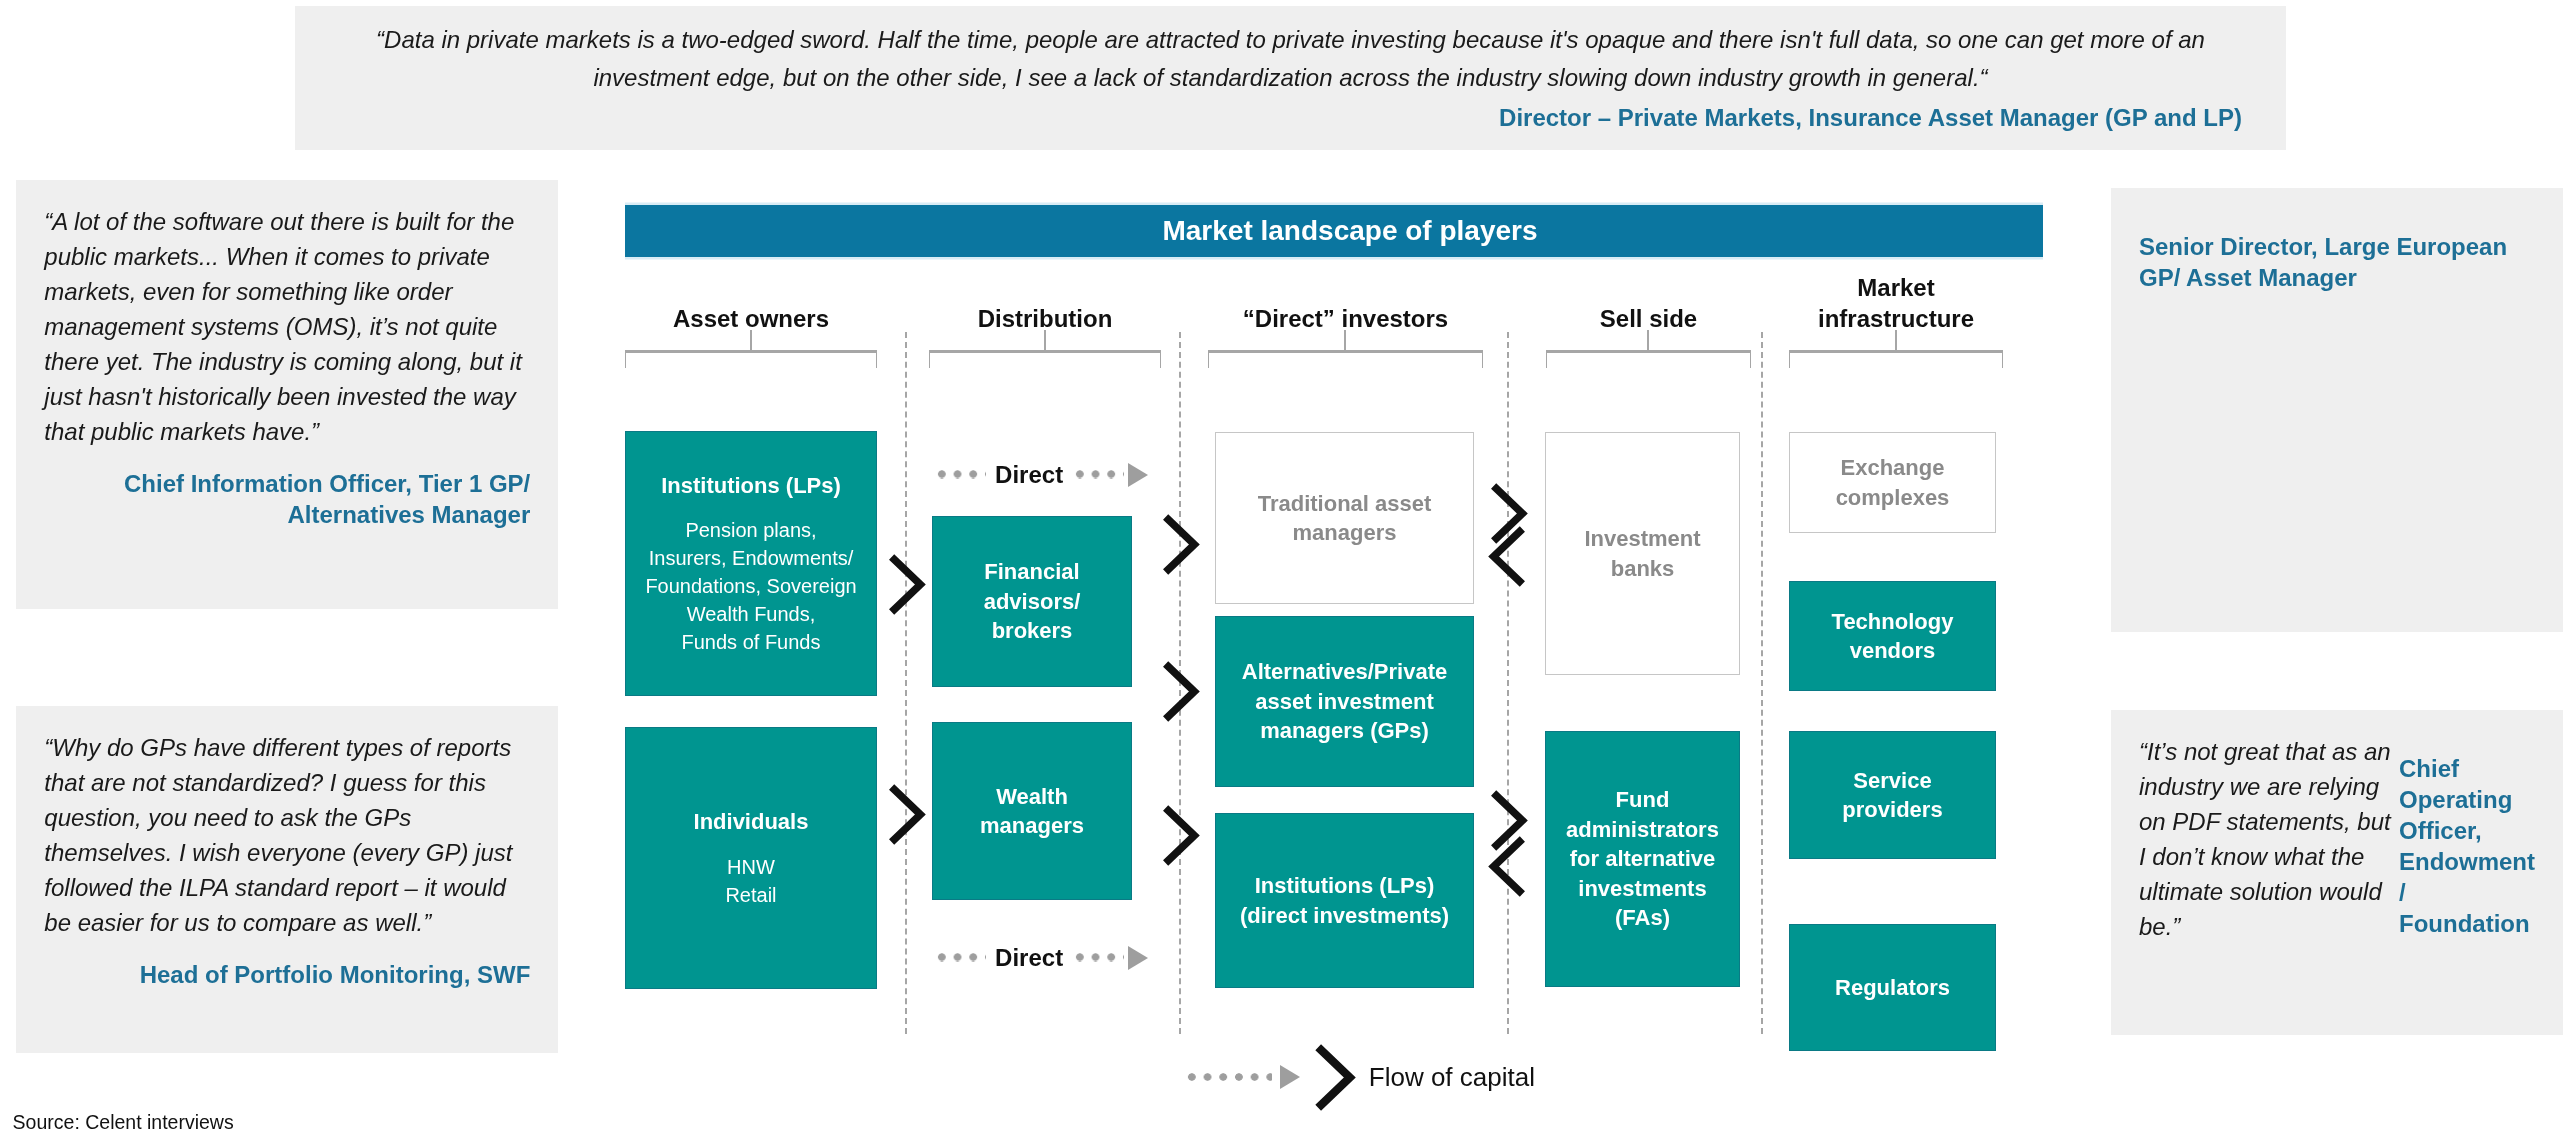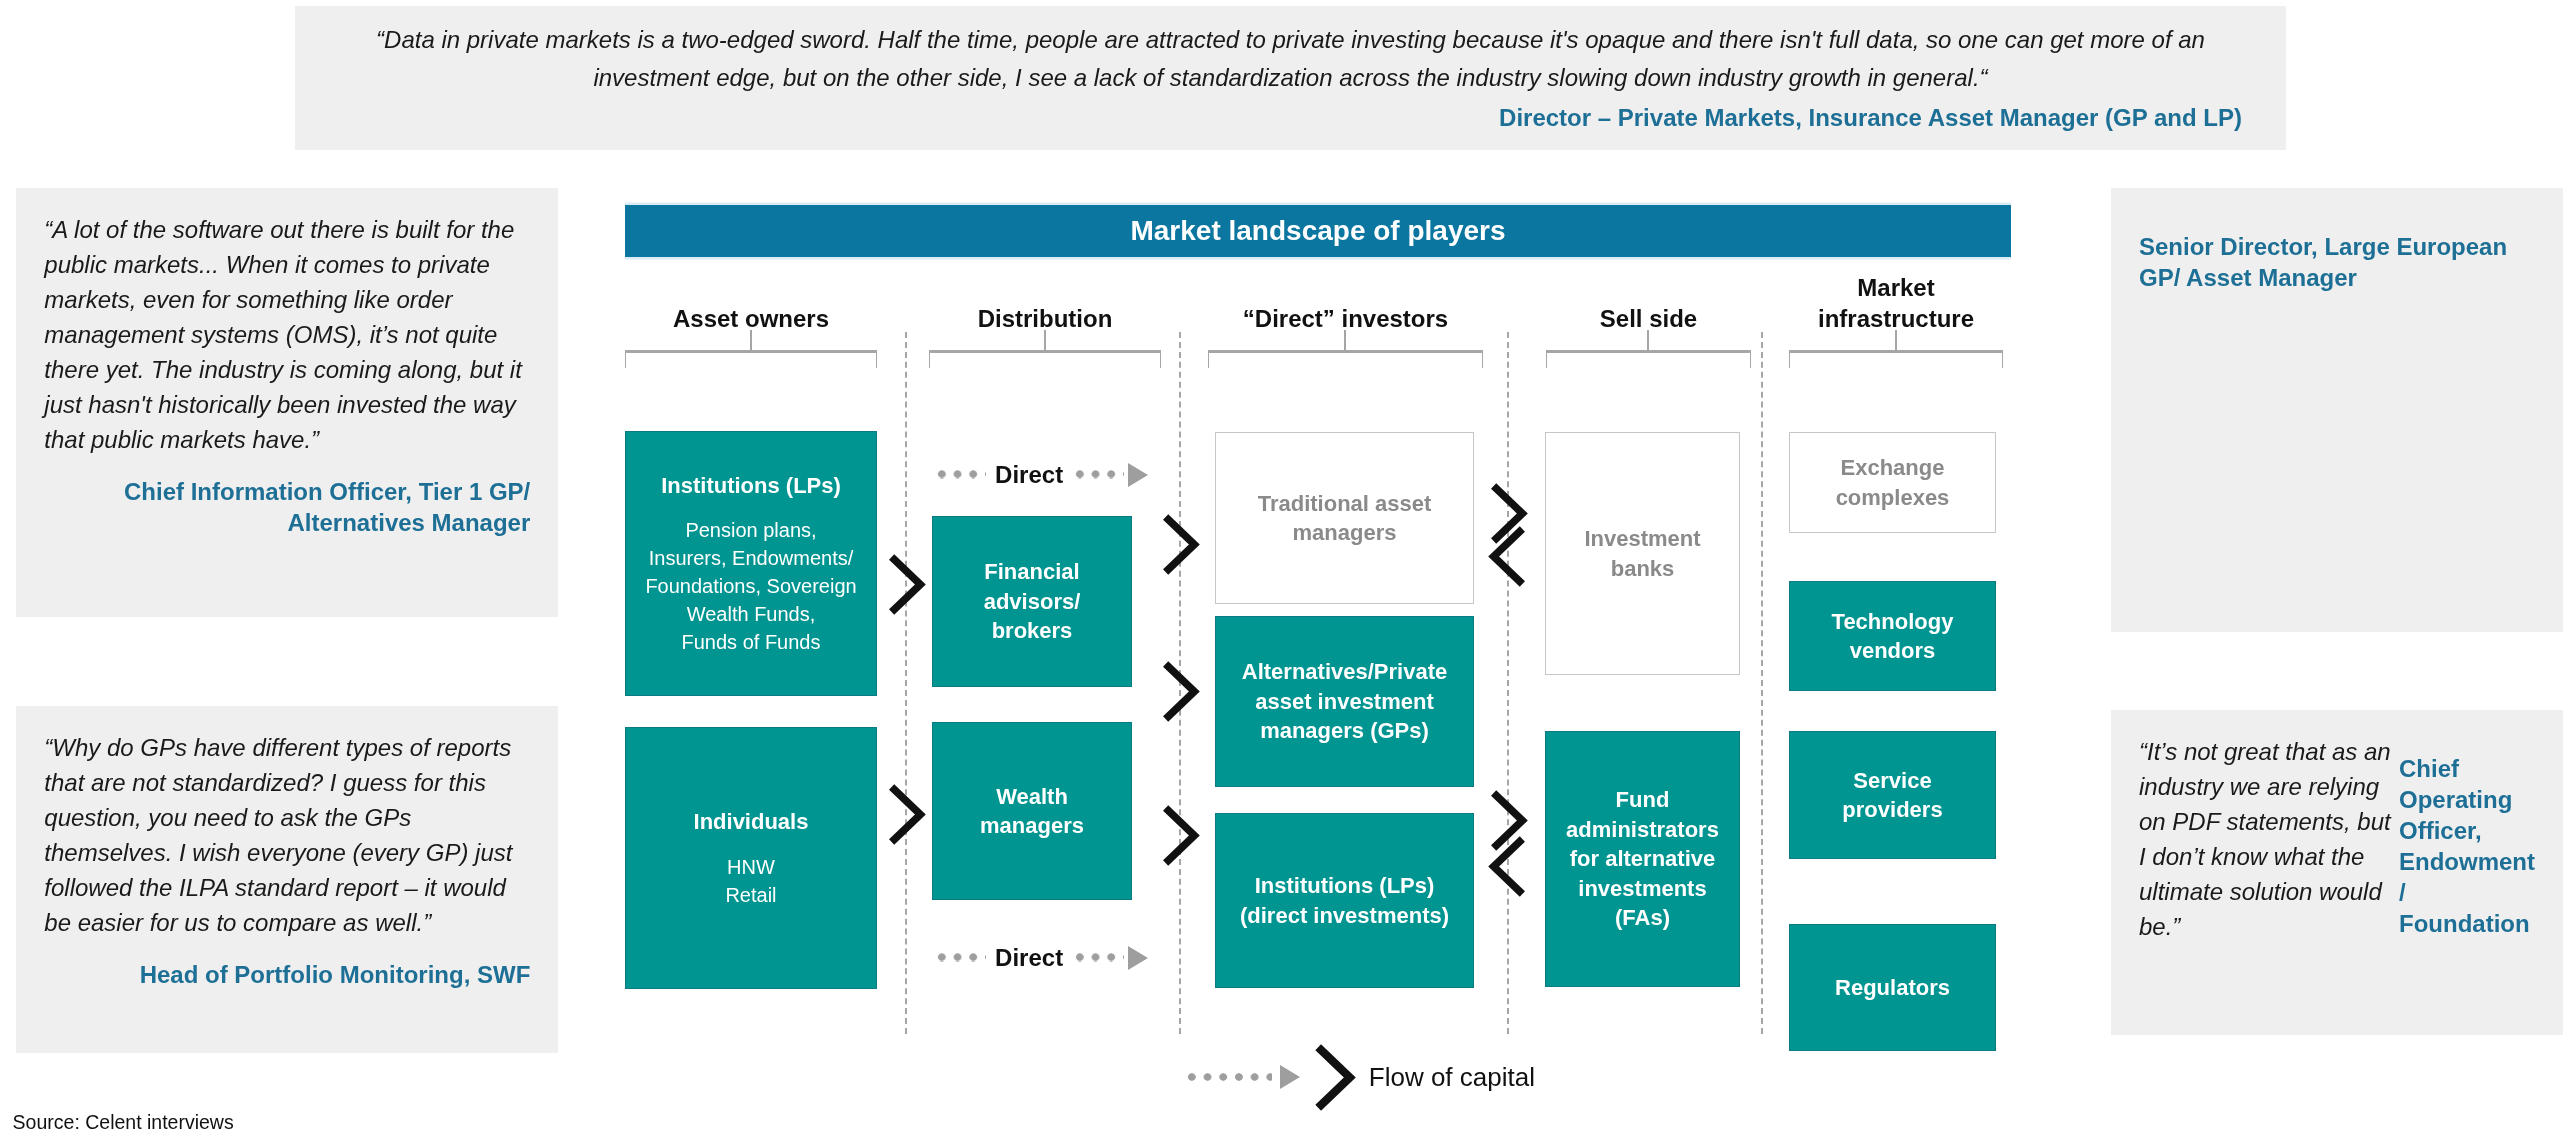--- a/index.html
+++ b/index.html
@@ -20,34 +20,35 @@
   .quote-attr {
     font-weight:bold; color:#1D6F96;
     font-size:24px; line-height:31px;
     white-space:pre-line; margin-top:19px;
   }
   #top-quote { left:295px; top:6.3px; width:1991px; height:144px; padding:15px 44px 6.3px 44px; }
   #top-quote .quote-text { text-align:center; line-height:38px; }
   #top-quote .quote-attr { text-align:right; margin-top:5px; }
 
   .side-quote { padding:24px 28px; }
-  #quote-left-top    { left:16.3px;   top:188px;  width:542px; height:429px; }
+  #quote-left-top    { left:16.3px;   top:180px;  width:542px; height:429px; }
   #quote-left-bottom { left:16.3px;   top:706px; width:542px; height:347px; }
   #quote-right-top   { left:2111px; top:188px;  width:452px; height:444px; }
   #quote-right-bottom{ left:2111px; top:710px; width:452px; height:325px;
                        display:flex; justify-content:center; }
   #quote-left-top .quote-attr,  #quote-left-bottom .quote-attr  { text-align:right; }
   #quote-right-top .quote-attr, #quote-right-bottom .quote-attr { text-align:left; }
 
   
   #title-bar {
     position:absolute; left:625px; top:205px; width:1386px; height:52px;
     background:#0B76A0; color:#fff; font-weight:bold; font-size:28px;
     display:flex; align-items:center; justify-content:center;
     box-shadow:0 -2.5px 0 #D9ECF5, 0 2.5px 0 #D9ECF5;
+    padding-left:32px;
   }
 
   
   .col-header {
     position:absolute; top:264px; height:70px;
     display:flex; align-items:flex-end; justify-content:center;
     font-weight:bold; font-size:24px; line-height:31px;
     text-align:center; white-space:pre-line; color:#111;
   }
   .bracket { position:absolute; top:330px; height:36px; }

